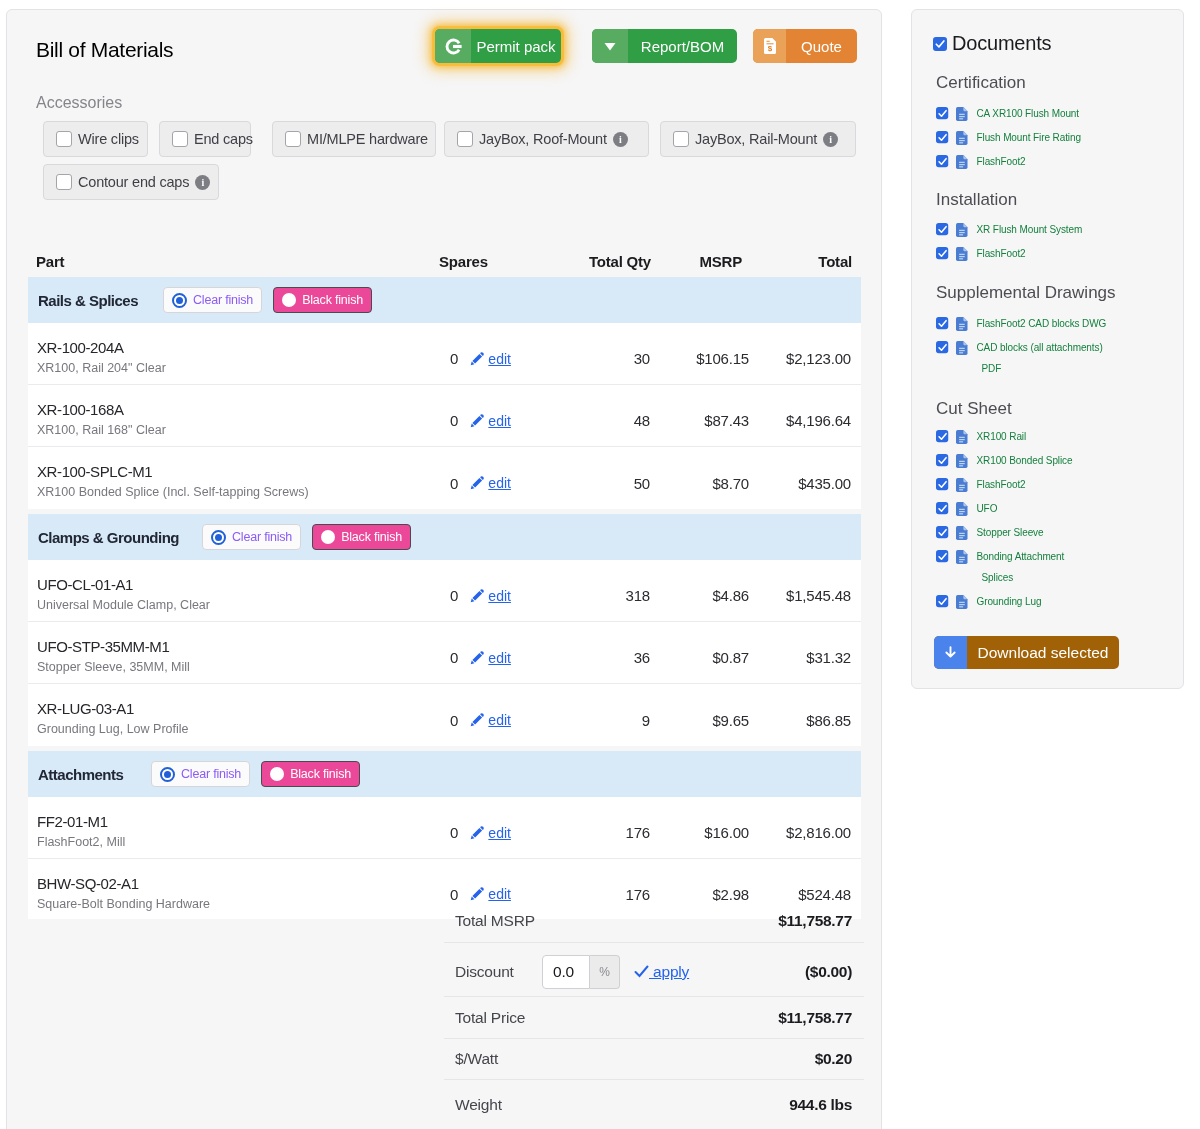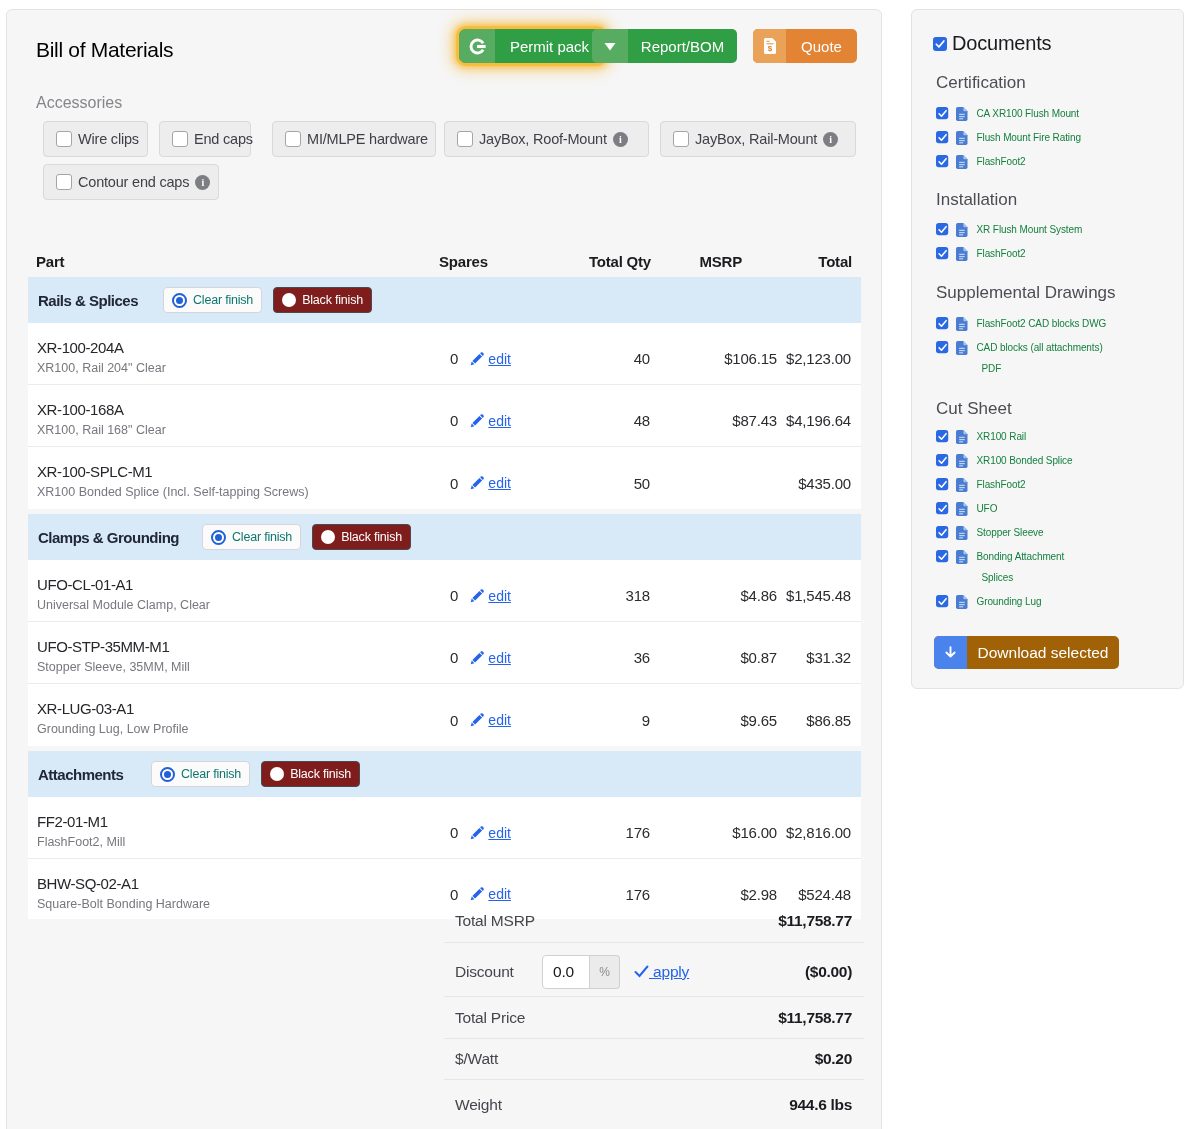--- a/index.html
+++ b/index.html
@@ -11,22 +11,22 @@
 #main > *, #side > * { position:absolute; }
 
 h1 { left:29px; top:26px; font-size:21px; line-height:28px; font-weight:400;
   color:#000000; letter-spacing:-0.3px; }
 
 
 .hbtn { top:19px; height:34px; border-radius:5px; display:flex; align-items:stretch;
   overflow:hidden; color:#fff; font-size:15px; }
 .hbtn .seg { width:36px; display:flex; align-items:center; justify-content:center; }
 .hbtn .lab { flex:1; display:flex; align-items:center; justify-content:center; }
-#btn-permit { left:452px; width:145px; background:#2f9e44;
-  box-shadow:0 0 1px 3px rgba(248,186,52,.9), 0 0 6px 5px rgba(248,183,45,.65), 0 0 14px 9px rgba(248,183,45,.4);border-radius:7px; }
+#btn-permit { left:428px; width:126px; background:#2f9e44;
+  box-shadow:0 0 1px 3px rgba(248,186,52,.9), 0 0 6px 5px rgba(248,183,45,.65), 0 0 14px 9px rgba(248,183,45,.4); }
 #btn-report { left:585px; width:145px; background:#2f9e44; }
 #btn-permit .seg, #btn-report .seg { background:#57ac61; }
 #btn-quote { left:746px; width:104px; background:#e28433; }
 #btn-quote .seg { width:33px; background:#eaa258; }
 
 .acclab { left:29px; top:84px; font-size:16px; color:#85858a; }
 
 .acc { white-space:nowrap; height:36px; font-size:14.5px; letter-spacing:-0.2px; background:#ededee; border:1px solid #d9d9dc; border-radius:4px;
   display:flex; align-items:center; gap:4px; padding:0 12px; color:#3f3f46; }
 .acc .cb { width:16px; height:16px; background:#fff; border:1px solid #a4a4ab; border-radius:3px; flex:none; margin-right:2px; }
@@ -36,36 +36,36 @@
 
 
 #tbl { left:21px; top:216px; width:833px; }
 #thead { position:relative; height:31px; font-size:15px; letter-spacing:-0.2px; font-weight:700; color:#1c1c1f;margin-top:20px; }
 #thead span { position:absolute; top:7px; }
 .band { height:46px; background:#d8e9f8; display:flex; align-items:center; padding:0 10px; position:relative; }
 .band b { font-size:15px; letter-spacing:-0.5px; color:#212735; }
 .fbtns { position:absolute; top:10px; display:flex; gap:11px; }
 .fbtn { height:26px; border-radius:4px; font-size:12.5px; letter-spacing:-0.2px; display:inline-flex;
   align-items:center; gap:6px; padding:0 8px; white-space:nowrap; }
-.fbtn.cl { background:#fbfbfc; border:1px solid #d6d6da; color:#0f766e; }
-.fbtn.bl { background:#7f1d1d; border:1px solid #4a4a4f; color:#fff; }
+.fbtn.cl { background:#fbfbfc; border:1px solid #d6d6da; color:#8b5cf6; }
+.fbtn.bl { background:#ec4899; border:1px solid #4a4a4f; color:#fff; }
 .rad { width:15px; height:15px; box-sizing:border-box; border-radius:50%; position:relative; flex:none; }
 .rad.sel { border:2px solid #2160d8; background:#fff; }
 .rad.sel::after { content:""; position:absolute; inset:2px; background:#2160d8; border-radius:50%; }
 .rad.dot { background:#fff; width:14px; height:14px; }
 .sect { margin-bottom:5px; }
 .prow { height:62px; background:#fff; border-bottom:1px solid #ebebee; position:relative; }
 .prow.last { border-bottom:none; }
 .pname { position:absolute; left:9px; top:16px; font-size:15px; letter-spacing:-0.4px; color:#26262b; }
 .pdesc { position:absolute; left:9px; top:38px; font-size:12.5px; color:#77777e; }
 .cell { position:absolute; top:5px; height:100%; display:flex; align-items:center; }
 .num { justify-content:flex-end; font-size:15px; letter-spacing:-0.2px; color:#2b2b30; }
 .sp { left:422px; gap:12px; font-size:15px; color:#2b2b30; }
 .qty { left:480px; width:142px; }
-.msrp { left:658px; width:91px; }
+.msrp { left:630px; width:91px; }
 .tot { left:713px; width:110px; }
 a.edit { color:#2563eb; font-size:14px; text-decoration:underline; display:inline-flex; align-items:center; }
 a.edit svg { margin-right:4px; }
 
 
 #summary { left:437px; top:889px; width:420px; font-size:15.5px; letter-spacing:-0.2px; }
 .srow { display:flex; align-items:center; border-bottom:1px solid #e6e6e9; padding:0 12px 0 11px; color:#45454c; }
 .srow .v { margin-left:auto; font-weight:700; color:#1b1b1f; letter-spacing:-0.3px; }
 .inpgrp { display:flex; }
 .inp { width:48px; height:34px; background:#fff; border:1px solid #d0d0d4; border-radius:4px 0 0 4px;
@@ -153,21 +153,21 @@
       </div>
       <div class="prow">
         <div class="pname">XR-100-204A</div>
           <div class="pdesc">XR100, Rail 204" Clear</div>
         <div class="cell sp">
             <span>0</span>
             <a class="edit" href="#"><svg width="14" height="14" viewBox="0 0 14 14">
                 <path fill="#2563eb" d="M0.7 13.3 L1.7 9.6 L4.4 12.3 L0.7 13.3 Z M2.4 8.9 L9.4 1.9 L12.1 4.6 L5.1 11.6 Z M10.1 1.2 L10.8 0.5 A2 2 0 0 1 13.5 3.2 L12.8 3.9 Z"></path>
               </svg>edit</a>
           </div>
-        <div class="cell num qty">40</div>
+        <div class="cell num qty">30</div>
           <div class="cell num msrp">$106.15</div>
           <div class="cell num tot">$2,123.00</div>
       </div>
       <div class="prow">
         <div class="pname">XR-100-168A</div>
           <div class="pdesc">XR100, Rail 168" Clear</div>
         <div class="cell sp">
             <span>0</span>
             <a class="edit" href="#"><svg width="14" height="14" viewBox="0 0 14 14">
                 <path fill="#2563eb" d="M0.7 13.3 L1.7 9.6 L4.4 12.3 L0.7 13.3 Z M2.4 8.9 L9.4 1.9 L12.1 4.6 L5.1 11.6 Z M10.1 1.2 L10.8 0.5 A2 2 0 0 1 13.5 3.2 L12.8 3.9 Z"></path>
@@ -180,20 +180,21 @@
       <div class="prow last">
         <div class="pname">XR-100-SPLC-M1</div>
           <div class="pdesc">XR100 Bonded Splice (Incl. Self-tapping Screws)</div>
         <div class="cell sp">
             <span>0</span>
             <a class="edit" href="#"><svg width="14" height="14" viewBox="0 0 14 14">
                 <path fill="#2563eb" d="M0.7 13.3 L1.7 9.6 L4.4 12.3 L0.7 13.3 Z M2.4 8.9 L9.4 1.9 L12.1 4.6 L5.1 11.6 Z M10.1 1.2 L10.8 0.5 A2 2 0 0 1 13.5 3.2 L12.8 3.9 Z"></path>
               </svg>edit</a>
           </div>
         <div class="cell num qty">50</div>
+          <div class="cell num msrp">$8.70</div>
           <div class="cell num tot">$435.00</div>
       </div>
     </div>
 
     <div class="sect">
       <div class="band">
           <b>Clamps &amp; Grounding</b>
         <div class="fbtns" style="left:174px">
           <span class="fbtn cl"><span class="rad sel"></span>Clear finish</span>
           <span class="fbtn bl"><span class="rad dot"></span>Black finish</span>

